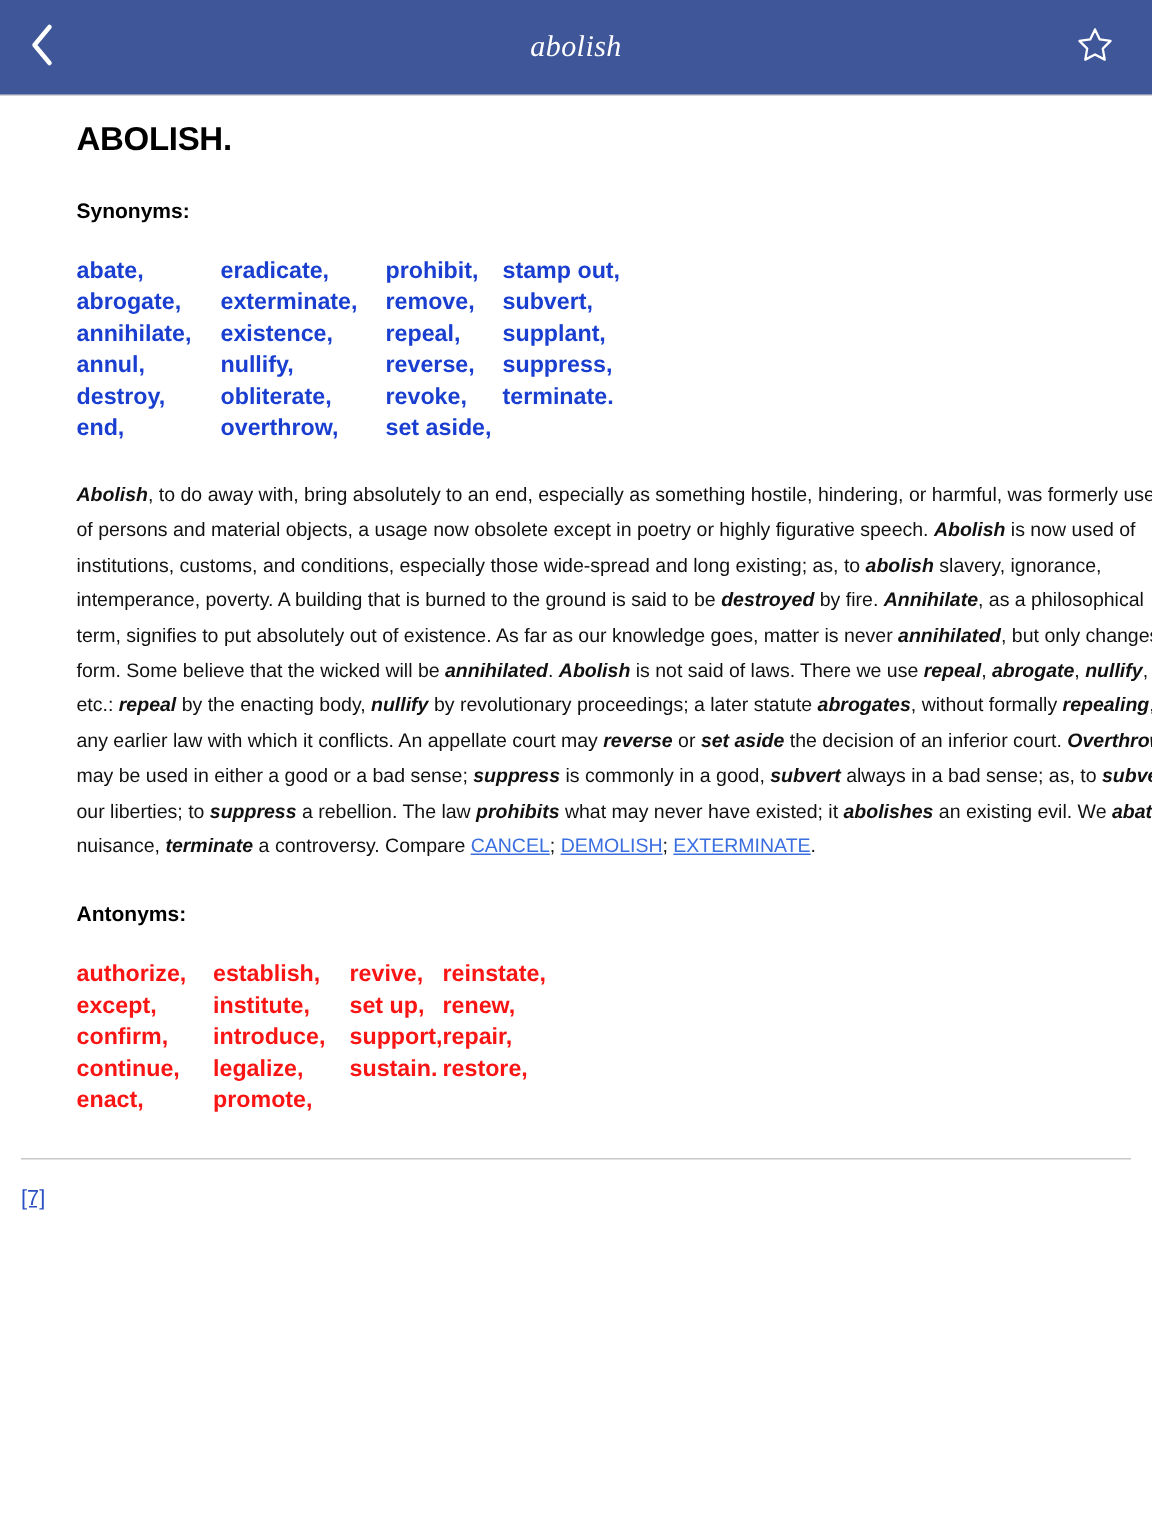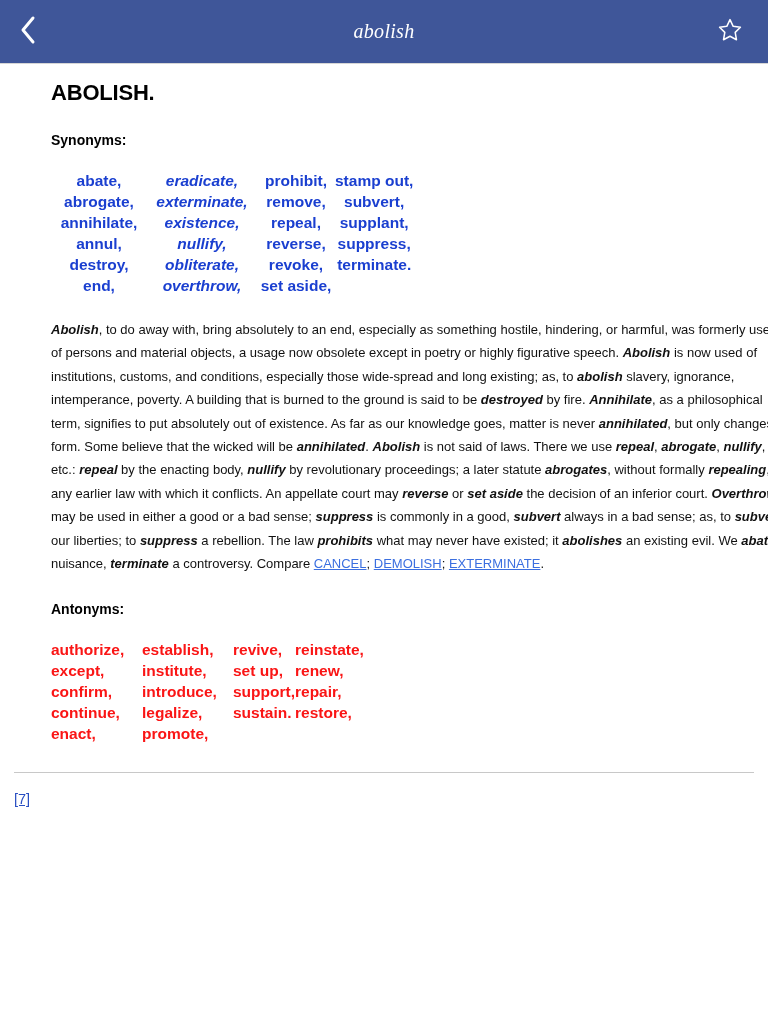--- a/index.html
+++ b/index.html
@@ -72,25 +72,25 @@
   .word-col {
     display: flex;
     flex-direction: column;
   }
   .word-item {
     font-size: 15.5px;
     font-weight: bold;
     line-height: 21px;
     white-space: nowrap;
   }
-  .syn .word-item { color: #1a3fd0; text-align: center; }
+  .syn .word-item { color: #1a3fd0; }
   .ant .word-item { color: #fa1515; }
 
   .syn .c0 { width: 96px; }
-  .syn .c1 { width: 110px; font-style: italic; }
+  .syn .c1 { width: 110px; }
   .syn .c2 { width: 78px; }
   .syn .c3 { width: auto; }
 
   .ant .c0 { width: 91px; }
   .ant .c1 { width: 91px; }
   .ant .c2 { width: 92px; }
   .ant .c3 { width: auto; }
 
   
   .body-text {

